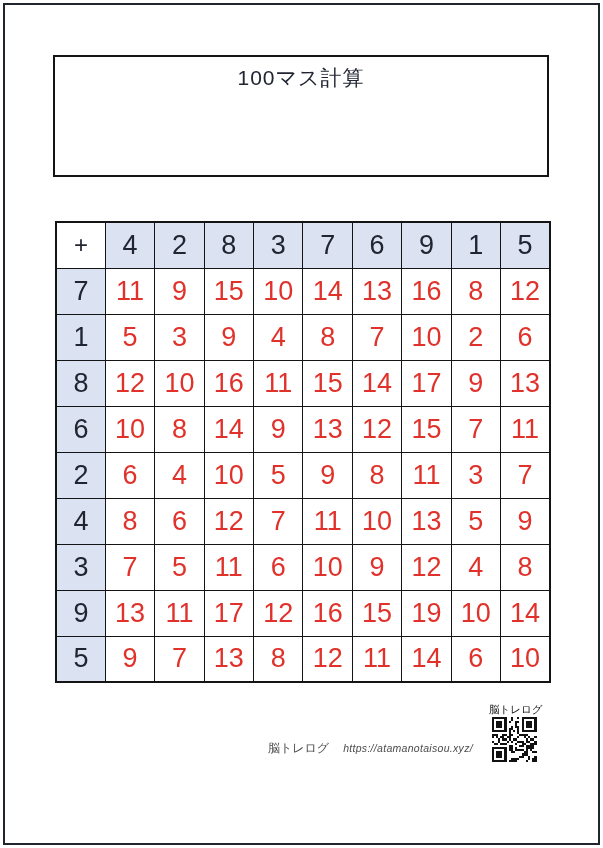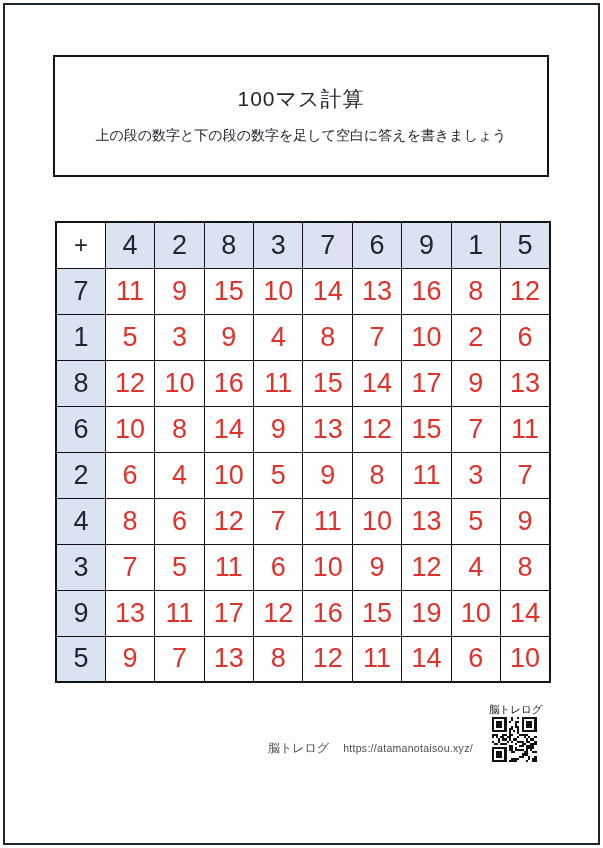--- a/index.html
+++ b/index.html
@@ -13,21 +13,21 @@
   .page-frame {
     position: absolute; inset: 3px;
     border: 2px solid var(--page-border, #20242e);
     pointer-events: none;
   }
   .header-box {
     position: absolute; left: 53px; top: 55px;
     width: 496px; height: 122px;
     border: 2px solid #141414;
     text-align: center;
-    padding-top: 26px;
+    padding-top: 5px;
   }
   .title { font-size: 21px; line-height: 32px; letter-spacing: 1px; }
   .subtitle { font-size: 15px; line-height: 22px; margin-top: 7px; }
   .instruction { font-size: 14px; line-height: 22px; margin-top: 9px; }
 
   table.grid {
     position: absolute; left: 55px; top: 221px;
     border-collapse: collapse; table-layout: fixed;
     width: 494px;
     border: 2.5px solid var(--grid-line, #141414);
@@ -43,37 +43,36 @@
   table.grid td.hdr { background: var(--header-bg, #dbe2f1); }
   table.grid td.op  { background: #ffffff; font-size: 24px; }
   table.grid td.ans { color: var(--answer-red, #e0312a); background: #ffffff; }
 
   .footer-line {
     position: absolute; left: 268px; top: 740px;
     display: flex; align-items: baseline; gap: 14px;
     color: #4b4b4b; white-space: nowrap;
   }
   .footer-site { font-size: 12px; }
-  .footer-url  { font-size: 10.5px; letter-spacing: 0.3px; }
+  .footer-url  { font-size: 10.5px; letter-spacing: 0.3px; font-style: italic; }
 
   .qr-block {
     position: absolute; left: 489px; top: 703px;
     width: 58px; text-align: left;
   }
   .qr-label { font-size: 10.5px; color: #111; line-height: 13px; white-space: nowrap; }
   .qr-svg { display: block; margin-top: 1px; }
 </style>
 </head>
 <body>
 
 <div class="page-frame"></div>
 
 <div class="header-box">
   <div class="title">100マス計算</div>
-  <div class="instruction">上の段の数字と下の段の数字を足して空白に答えを書きましょう</div>
 </div>
 
 <table class="grid">
   <tbody id="grid-body">
       <tr>
         <td class="op">+</td>
         <td class="hdr">4</td>
         <td class="hdr">2</td>
         <td class="hdr">8</td>
         <td class="hdr">3</td>

